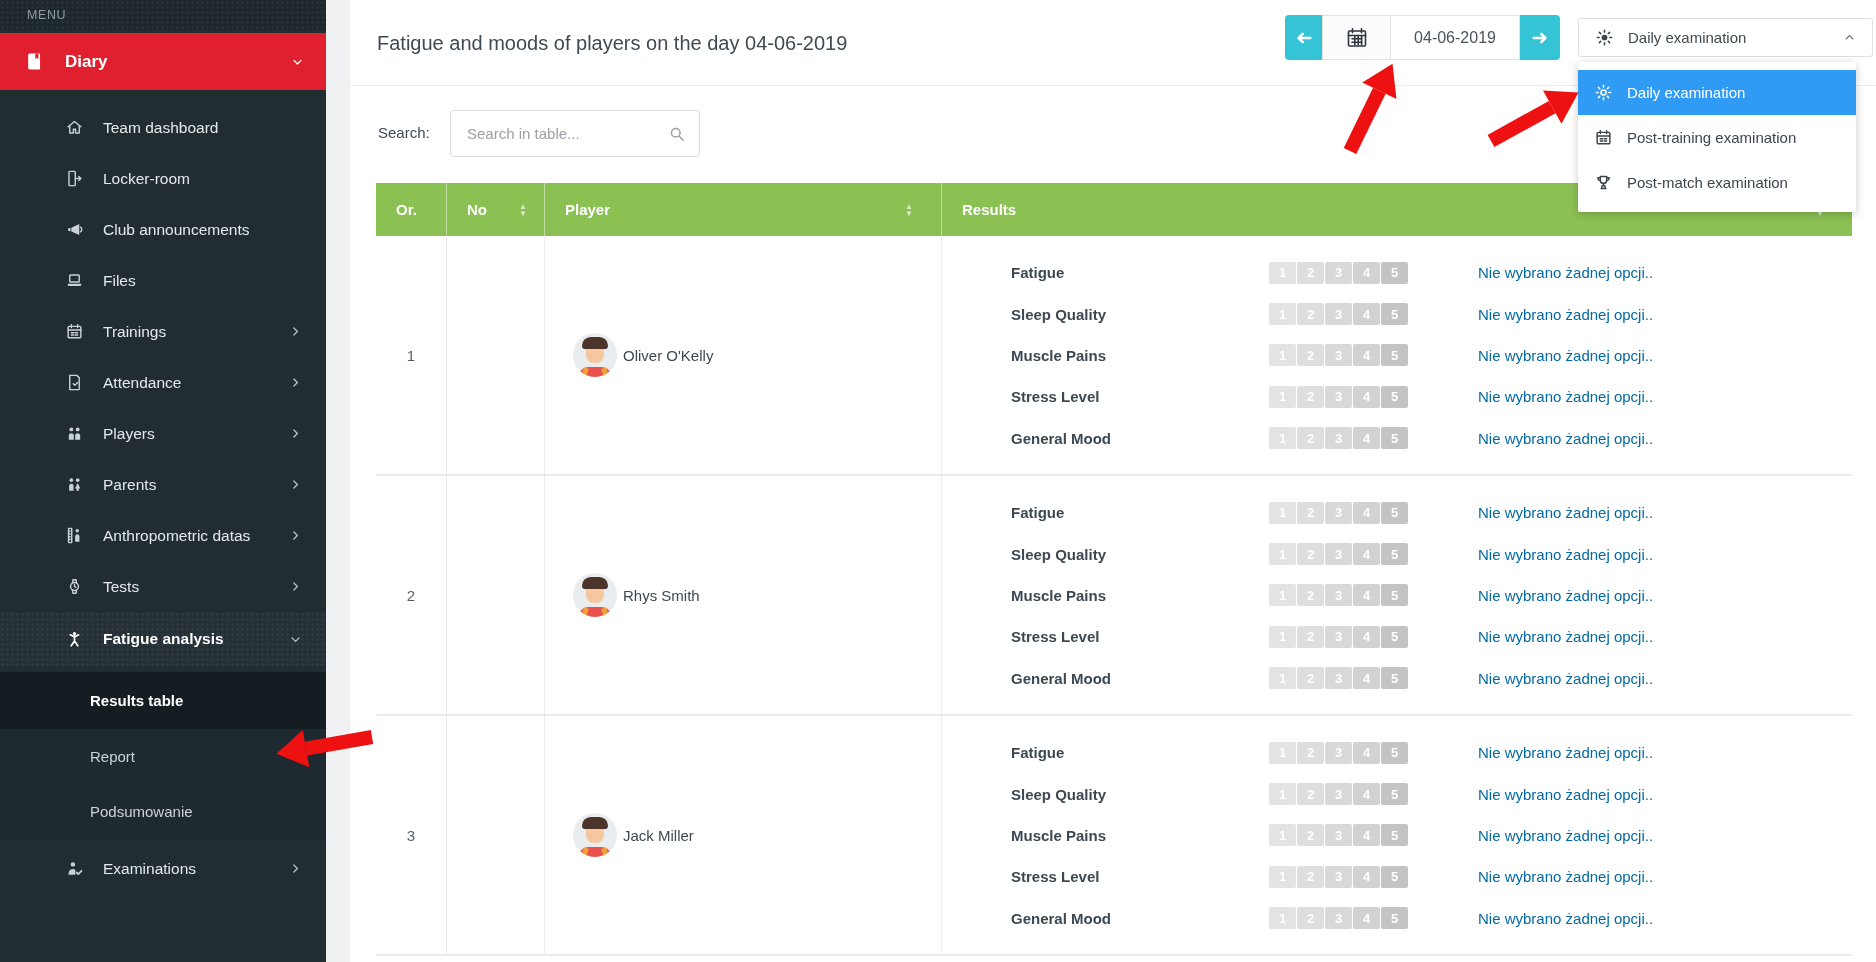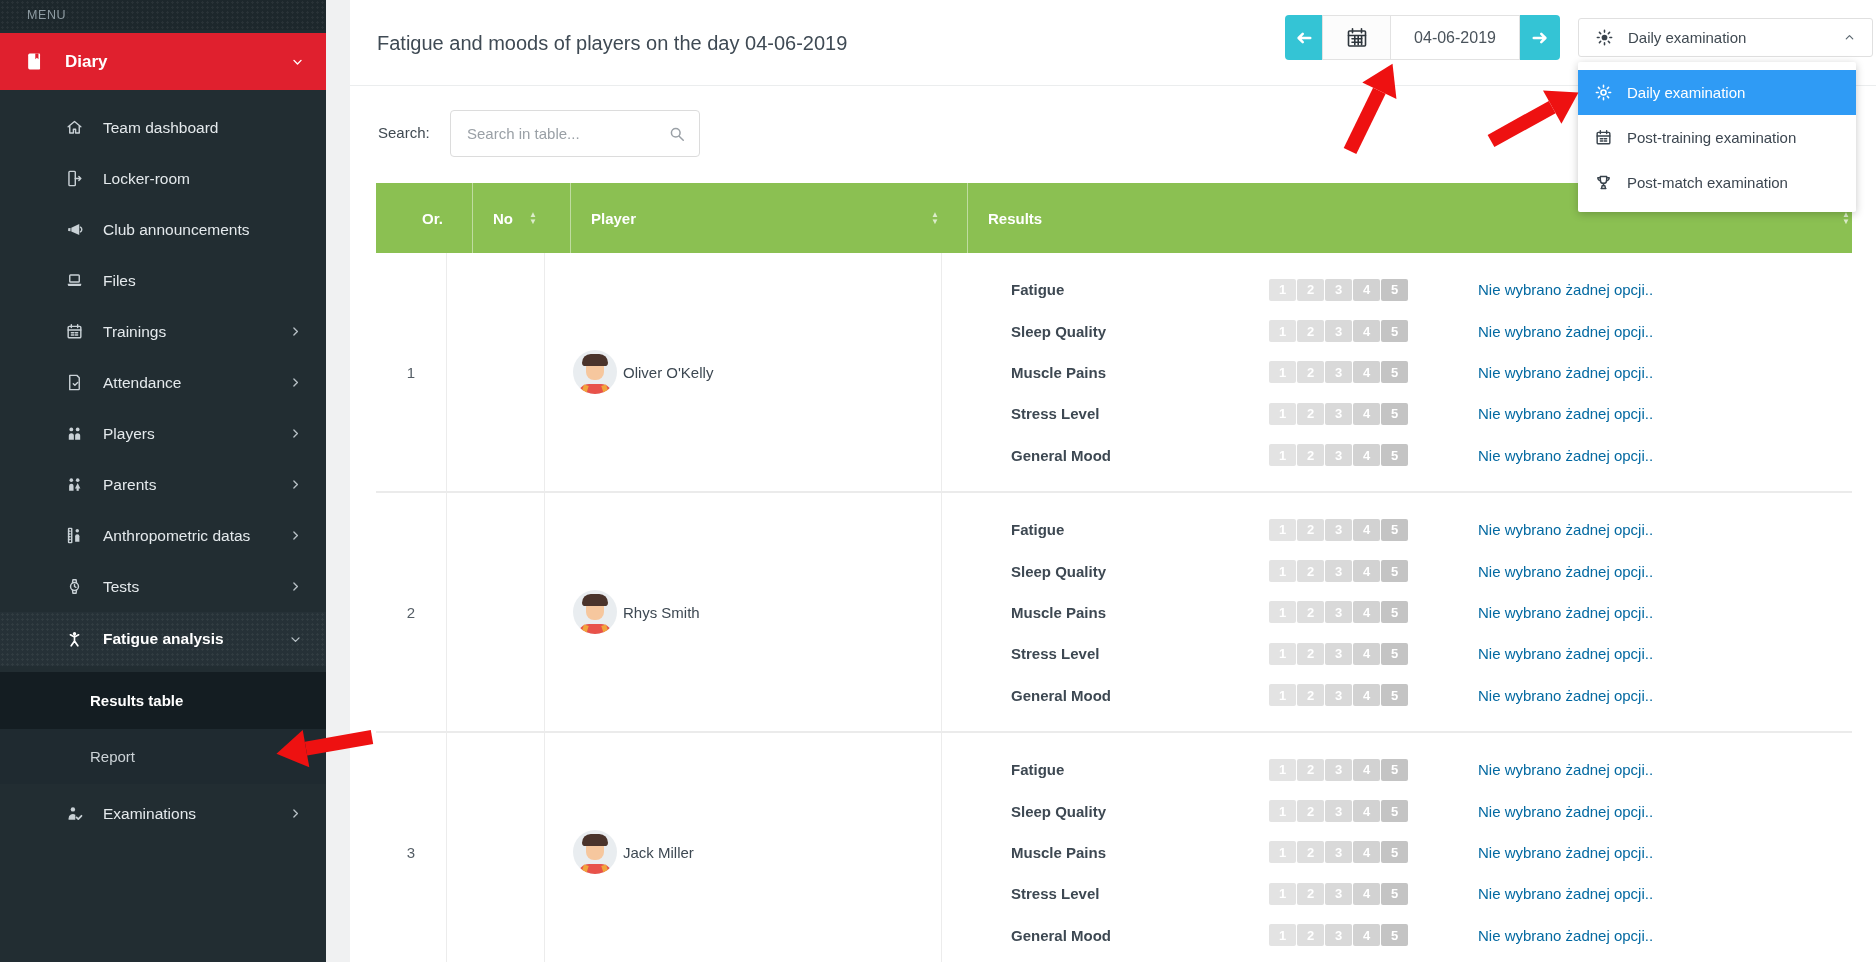--- a/index.html
+++ b/index.html
@@ -81,25 +81,25 @@
   .search-box { position:absolute; left:100px; top:110px; width:250px; height:47px;
                 border:1px solid #dcdcdc; border-radius:4px; background:#fff; }
   .search-box input { position:absolute; left:0; top:0; width:100%; height:100%;
                 border:none; outline:none; background:transparent; padding:0 40px 0 16px;
                 font-size:15px; color:#444; font-family:"Liberation Sans", sans-serif; }
   .search-box input::placeholder { color:#9aa0a6; }
   .search-box .sicon { position:absolute; right:12px; top:13px; color:#9aa0a6; }
 
   
   .ftable { position:absolute; left:26px; top:183px; width:1476px; }
-  .thead { display:grid; grid-template-columns:70px 98px 397px 911px; height:70px;
-           background:#8bc052; color:#fff;padding-left:26px; }
+  .thead { display:grid; grid-template-columns:70px 98px 397px 911px; height:53px;
+           background:#8bc052; color:#fff; }
   .th { display:flex; align-items:center; padding-left:20px; font-size:15px; font-weight:bold;
         position:relative; }
-  .th + .th { border-left:1px solid rgba(255,255,255,.45); }
+  .th + .th { border-left:1px solid rgba(255,255,255,.45);gap:16px; }
   .sort { display:flex; flex-direction:column; line-height:7px; font-size:8px;
           color:rgba(255,255,255,.7); margin-left:16px; font-style:normal; }
   .sort i { font-style:normal; }
   .sort.right { position:absolute; right:28px; margin-left:0; }
   .trow { display:grid; grid-template-columns:70px 98px 397px 911px; height:240px;
           border-bottom:2px solid #ebebeb; }
   .cell { border-left:1px solid #ececec; }
   .cell:first-child { border-left:none; }
   .c-or { display:flex; align-items:center; justify-content:center; font-size:15px; color:#555e66; }
   .c-player { display:flex; align-items:center; padding-left:28px; }
@@ -304,20 +304,21 @@
             <svg class="chev-svg" viewBox="0 0 24 24">
               <path class="st" style="stroke-width:2.4" d="M5.5 9 12 15.5 18.5 9"></path>
             </svg>
           </span>
       </div>
     </div>
 
     <div class="submenu">
       <div class="sub-item h57 active">Results table</div>
       <div class="sub-item h55">Report</div>
+      <div class="sub-item h55">Podsumowanie</div>
     </div>
 
     <div class="nav-item exam-item">
       <span>
           <svg class="icon-svg" viewBox="0 0 24 24">
             <circle class="fl" cx="10" cy="6.8" r="2.8"></circle>
             <path class="fl" d="M4.5 20v-1.8a5.5 5.5 0 0 1 8.5-4.6V20z"></path>
             <path class="st" style="stroke-width:2.2" d="M14.5 16.8l2.3 2.3 4-4.2"></path>
           </svg>
         </span>

